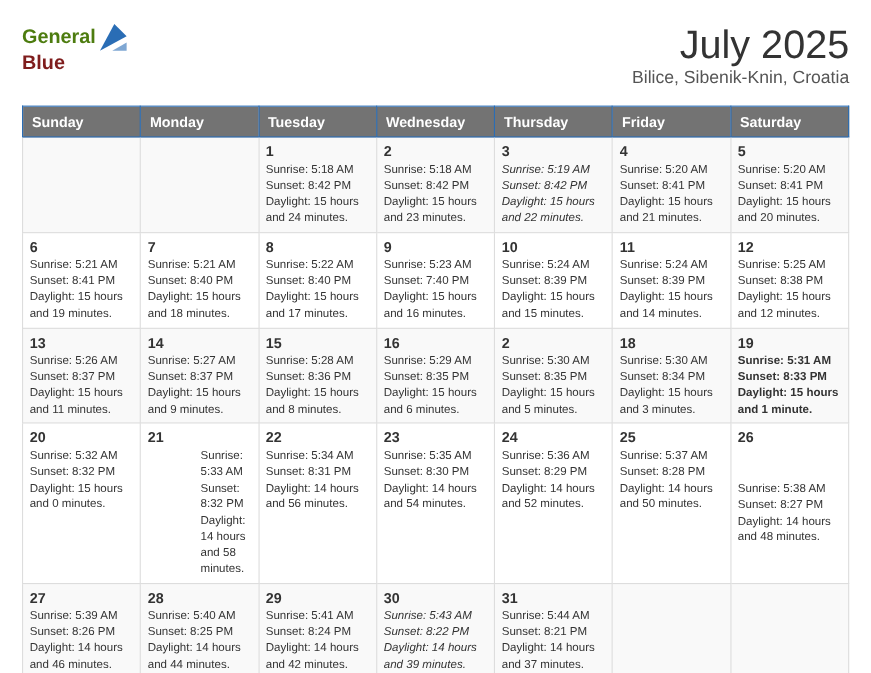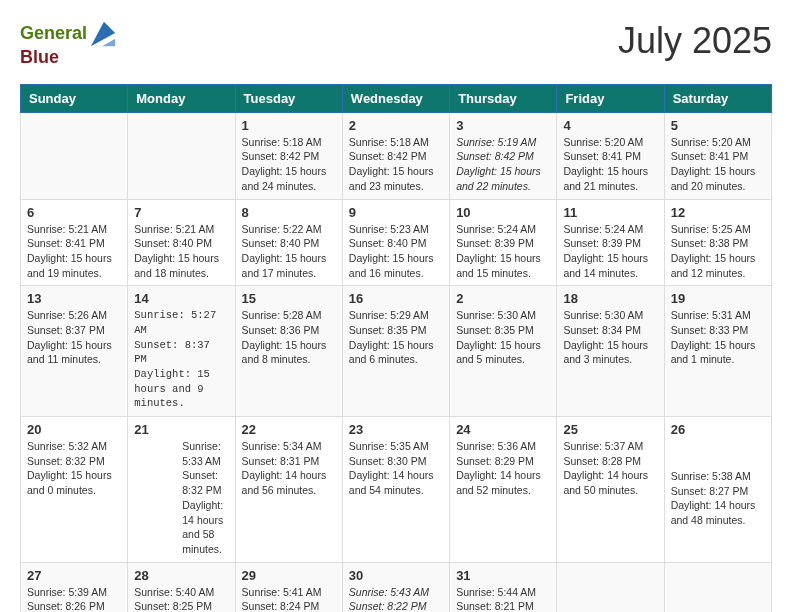--- a/index.html
+++ b/index.html
@@ -48,21 +48,21 @@
     .location-title {
       font-size: 16px;
       color: #555;
     }
     .calendar {
       width: 100%;
       border-collapse: collapse;
       border: 1px solid #ccc;
     }
     .calendar th {
-      background-color: #0f766e;
+      background-color: #737373;
       color: #fff;
       text-align: left;
       padding: 6px 8px;
       font-size: 13px;
       font-weight: bold;
       border: 1px solid #2a6db5;
     }
     .calendar td {
       vertical-align: top;
       padding: 5px 6px;
@@ -108,20 +108,21 @@
           <polygon points="14,28 28,20 28,28" fill="#2a6db5" opacity="0.6"></polygon>
         </svg>
       </div>
       <div>
         <span class="logo-text-blue">Blue</span>
       </div>
     </div>
   </div>
   <div class="title-section">
     <div class="month-title">July 2025</div>
+    <div class="location-title">Bilice, Sibenik-Knin, Croatia</div>
   </div>
 </div>
 
 <table class="calendar">
   <thead>
     <tr>
     <th>Sunday</th>
         <th>Monday</th>
         <th>Tuesday</th>
         <th>Wednesday</th>
@@ -180,21 +181,21 @@
         </td>
         <td>
           <span class="day-number">8</span>
           <div class="day-info" style="white-space: pre-line;">Sunrise: 5:22 AM
 Sunset: 8:40 PM
 Daylight: 15 hours and 17 minutes.</div>
         </td>
         <td>
           <span class="day-number">9</span>
           <div class="day-info" style="white-space: pre-line;">Sunrise: 5:23 AM
-Sunset: 8:40 PM
+Sunset: 7:40 PM
 Daylight: 15 hours and 16 minutes.</div>
         </td>
         <td>
           <span class="day-number">10</span>
           <div class="day-info" style="white-space: pre-line;">Sunrise: 5:24 AM
 Sunset: 8:39 PM
 Daylight: 15 hours and 15 minutes.</div>
         </td>
         <td>
           <span class="day-number">11</span>
@@ -211,21 +212,21 @@
       </tr>
       <tr>
         <td>
           <span class="day-number">13</span>
           <div class="day-info" style="white-space: pre-line;">Sunrise: 5:26 AM
 Sunset: 8:37 PM
 Daylight: 15 hours and 11 minutes.</div>
         </td>
         <td>
           <span class="day-number">14</span>
-          <div class="day-info" style="white-space: pre-line; font-family: Liberation Mono, monospace;">Sunrise: 5:27 AM
+          <div class="day-info" style="white-space: pre-line;">Sunrise: 5:27 AM
 Sunset: 8:37 PM
 Daylight: 15 hours and 9 minutes.</div>
         </td>
         <td>
           <span class="day-number">15</span>
           <div class="day-info" style="white-space: pre-line;">Sunrise: 5:28 AM
 Sunset: 8:36 PM
 Daylight: 15 hours and 8 minutes.</div>
         </td>
         <td>
@@ -241,21 +242,21 @@
 Daylight: 15 hours and 5 minutes.</div>
         </td>
         <td>
           <span class="day-number">18</span>
           <div class="day-info" style="white-space: pre-line;">Sunrise: 5:30 AM
 Sunset: 8:34 PM
 Daylight: 15 hours and 3 minutes.</div>
         </td>
         <td>
           <span class="day-number">19</span>
-          <div class="day-info" style="white-space: pre-line;">Sunrise: 5:31 AM
+          <div class="day-info" style="white-space: pre-line; font-weight: bold;">Sunrise: 5:31 AM
 Sunset: 8:33 PM
 Daylight: 15 hours and 1 minute.</div>
         </td>
       </tr>
       <tr>
         <td>
           <span class="day-number">20</span>
           <div class="day-info" style="white-space: pre-line;">Sunrise: 5:32 AM
 Sunset: 8:32 PM
 Daylight: 15 hours and 0 minutes.</div>

